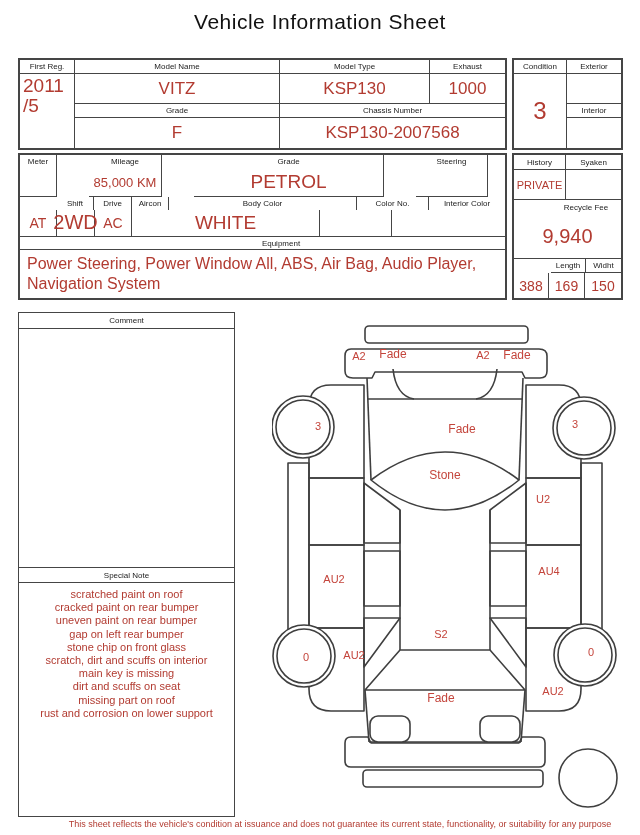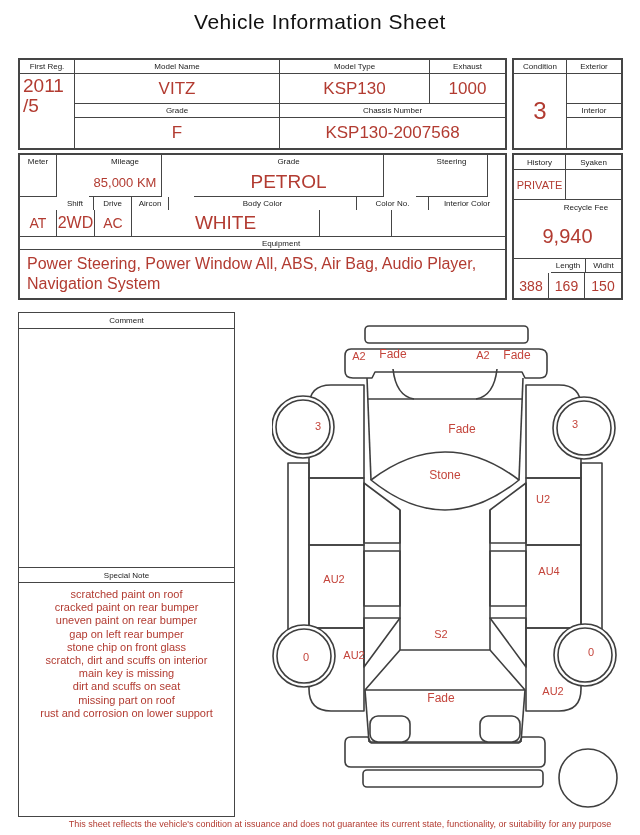--- a/index.html
+++ b/index.html
@@ -131,21 +131,21 @@
     <div class="srow cols-b h14">
       <div class="hdr br">Shift</div>
       <div class="hdr br">Drive</div>
       <div class="hdr br">Aircon</div>
       <div class="hdr br">Body Color</div>
       <div class="hdr br">Color No.</div>
       <div class="hdr">Interior Color</div>
     </div>
     <div class="srow cols-b h30">
       <div class="val br bb" style="font-size:14px">AT</div>
-      <div class="val br bb" style="font-size:16px">2WD</div>
+      <div class="val br bb" style="font-size:20px">2WD</div>
       <div class="val br bb" style="font-size:14px">AC</div>
       <div class="val br bb fs19">WHITE</div>
       <div class="val br bb"></div>
       <div class="val bb"></div>
     </div>
     <div class="srow h14 bb">
       <div class="hdr">Equipment</div>
     </div>
     <div class="grow equip-text">Power Steering, Power Window  All, ABS, Air Bag, Audio Player, Navigation System</div>
   </div>

